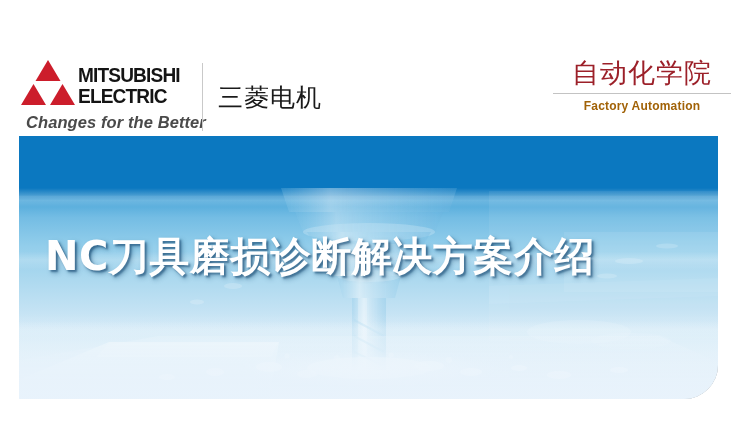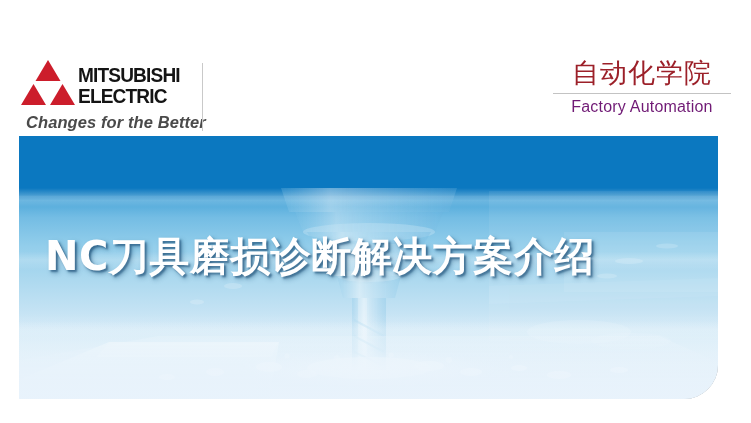--- a/index.html
+++ b/index.html
@@ -110,25 +110,26 @@
     font-weight: 500;
     font-family: "DejaVu Sans", "Liberation Sans", sans-serif;
     white-space: nowrap;
   }
   #fa-rule {
     margin: 3px 2px 2px 2px;
     height: 1px;
     background: #c3c3c3;
   }
   #fa-subtitle-en {
-    font-size: 16px;
+    font-size: 12px;
     line-height: 21px;
-    color: #701a75;
+    color: #a16207;
     letter-spacing: 0.2px;
     white-space: nowrap;
+    font-weight: bold;
   }
 
   
   #hero-banner {
     position: absolute;
     left: 19px;
     top: 136px;
     width: 699px;
     height: 263px;
     overflow: hidden;
@@ -222,20 +223,21 @@
     <div id="mitsubishi-wordmark">
       <span class="wm-line">MITSUBISHI</span>
       <span class="wm-line">ELECTRIC</span>
     </div>
 
     <div id="brand-tagline">Changes for the Better</div>
   </div>
 
   <div id="brand-divider"></div>
 
+  <div id="company-name-cn">三菱电机</div>
 
   <div id="fa-lockup">
     <div id="fa-title-cn">自动化学院</div>
     <div id="fa-rule"></div>
     <div id="fa-subtitle-en">Factory Automation</div>
   </div>
 
 </div>
 
 <div id="hero-banner">

